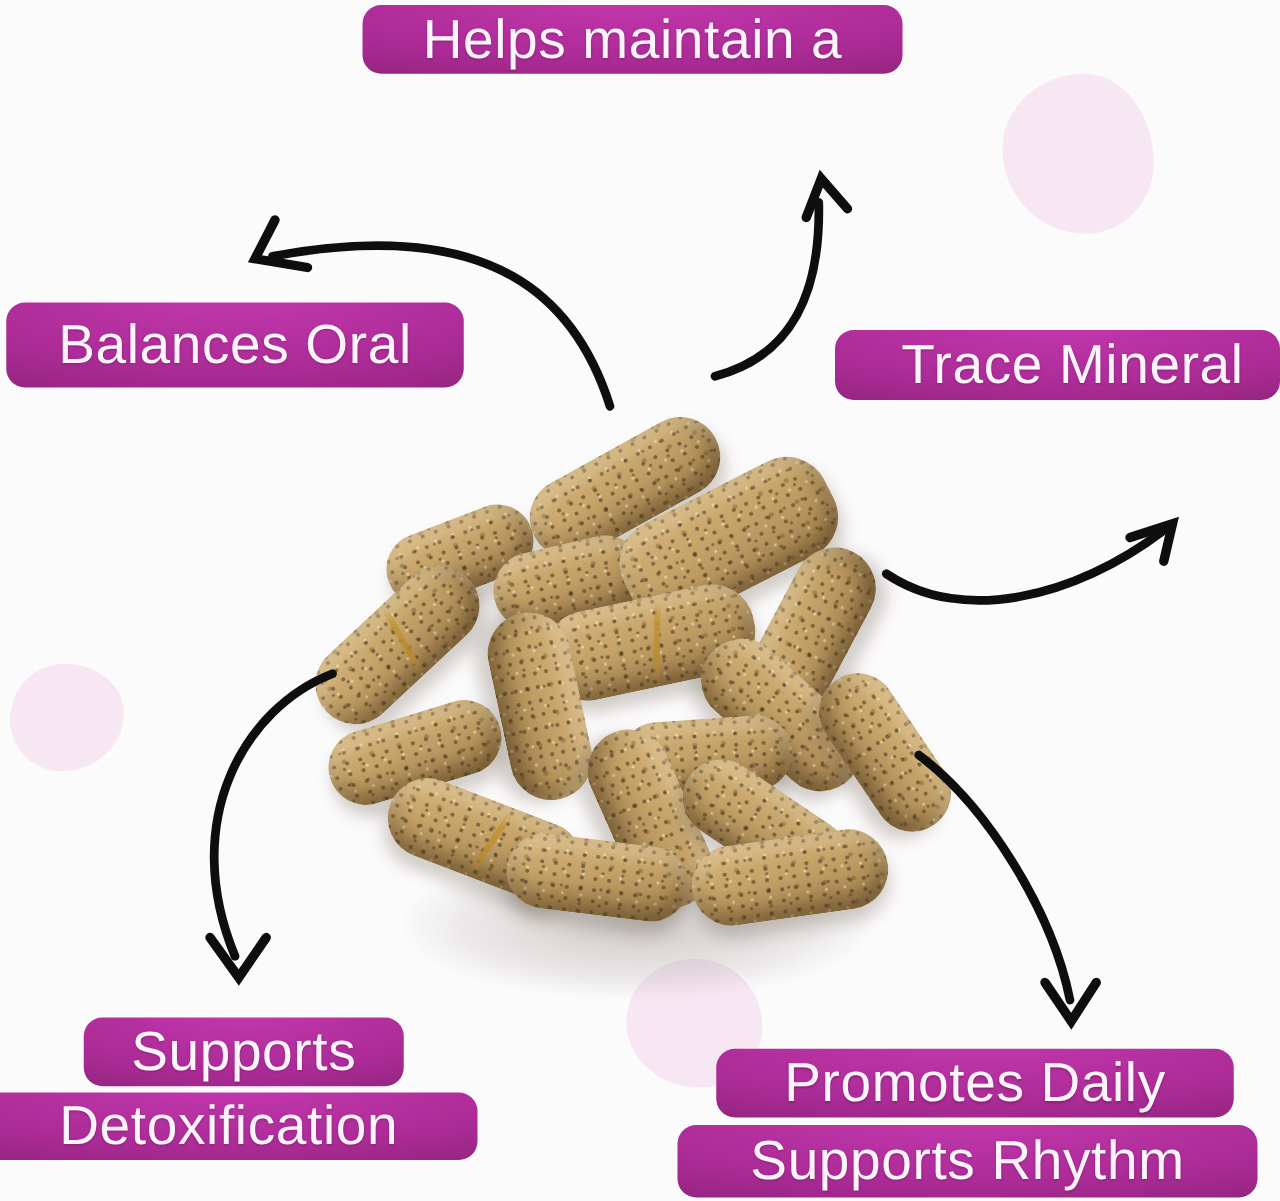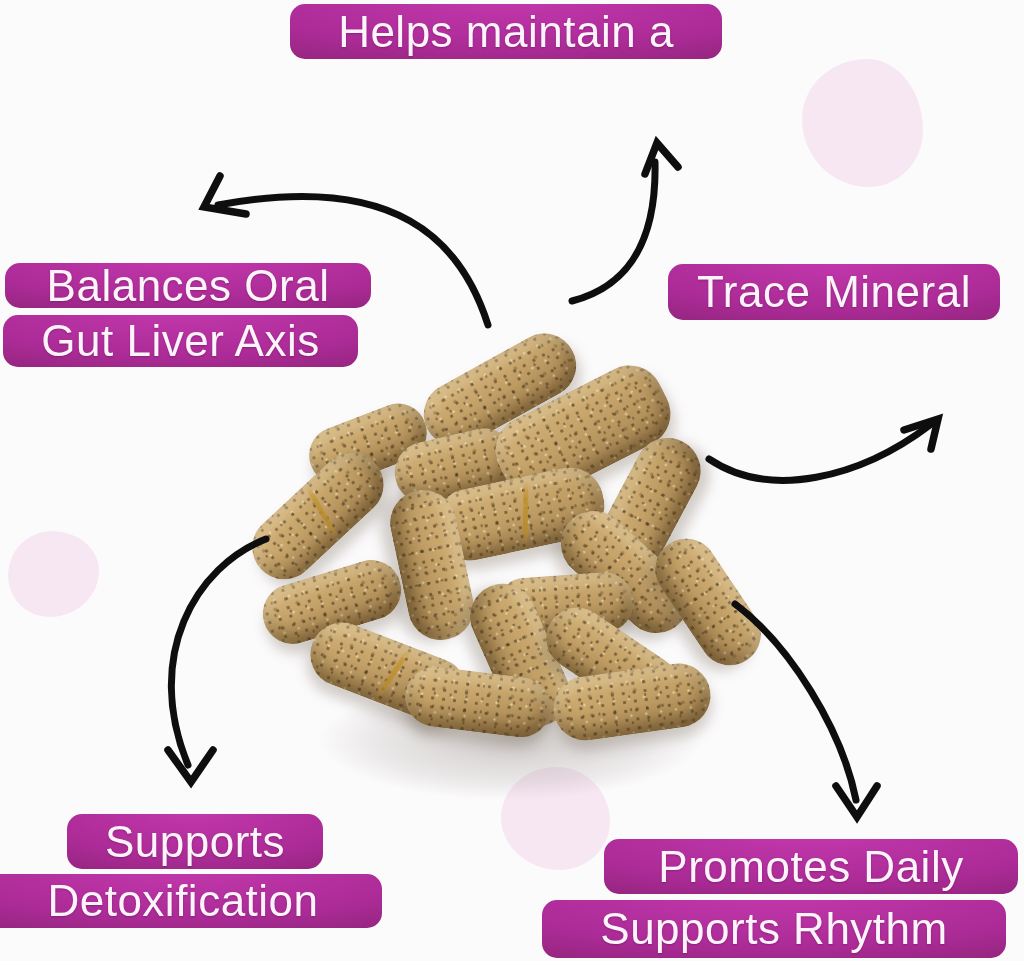--- a/index.html
+++ b/index.html
@@ -54,27 +54,27 @@
     position:absolute;display:flex;align-items:center;justify-content:center;
     border-radius:15px;
     background:radial-gradient(130% 190% at 50% -10%, #c338ad 0%, #ab2b96 48%, #8c2376 78%, #741f61 100%);
     color:#fcf4fa;
     font-size:44px;font-weight:normal;letter-spacing:.5px;
     white-space:nowrap;
     text-shadow:0 1px 2px rgba(73,15,61,.35);
   }
   .b-top1{left:290px;top:4px;width:432px;height:55px;}
   .b-top2{left:244px;top:66px;width:527px;height:57px;}
-  .b-left1{left:5px;top:263px;width:366px;height:45px;}
+  .b-left1{left:5px;top:242px;width:366px;height:68px;}
   .b-left2{left:3px;top:315px;width:355px;height:52px;}
-  .b-right1{left:668px;top:264px;width:332px;height:56px;}
+  .b-right1{left:668px;top:264px;width:332px;height:56px;padding-left:24px;}
   .b-right2{left:726px;top:331px;width:236px;height:52px;}
   .b-bl1{left:67px;top:814px;width:256px;height:55px;}
   .b-bl2{left:-16px;top:874px;width:398px;height:54px;}
-  .b-br1{left:604px;top:839px;width:414px;height:55px;}
+  .b-br1{left:573px;top:839px;width:414px;height:55px;}
   .b-br2{left:542px;top:900px;width:464px;height:58px;}
 
   
   .arrows{position:absolute;inset:0;pointer-events:none;}
   .arrows path{fill:none;stroke:#0e0e0e;stroke-width:7;stroke-linecap:round;}
   .arrows path.head{stroke-linejoin:miter;stroke-width:7.5;}
 </style>
 </head>
 <body>
 
@@ -129,20 +129,19 @@
       <path class="head" d="M168,750 L191,782 L213,750"></path>
     </g>
     <g>
       <path d="M735,604 C790,645 842,730 856,800"></path>
       <path class="head" d="M836,786 L857,817 L877,786"></path>
     </g>
   </svg>
 
   <div class="badge b-top1">Helps maintain a</div>
   <div class="badge b-left1">Balances Oral</div>
-  <div class="badge b-left2">Gut Liver Axis</div>
   <div class="badge b-right1">Trace Mineral</div>
   <div class="badge b-bl1">Supports</div>
   <div class="badge b-bl2">Detoxification</div>
   <div class="badge b-br1">Promotes Daily</div>
   <div class="badge b-br2">Supports Rhythm</div>
 
 </div>
 
 </body></html>

